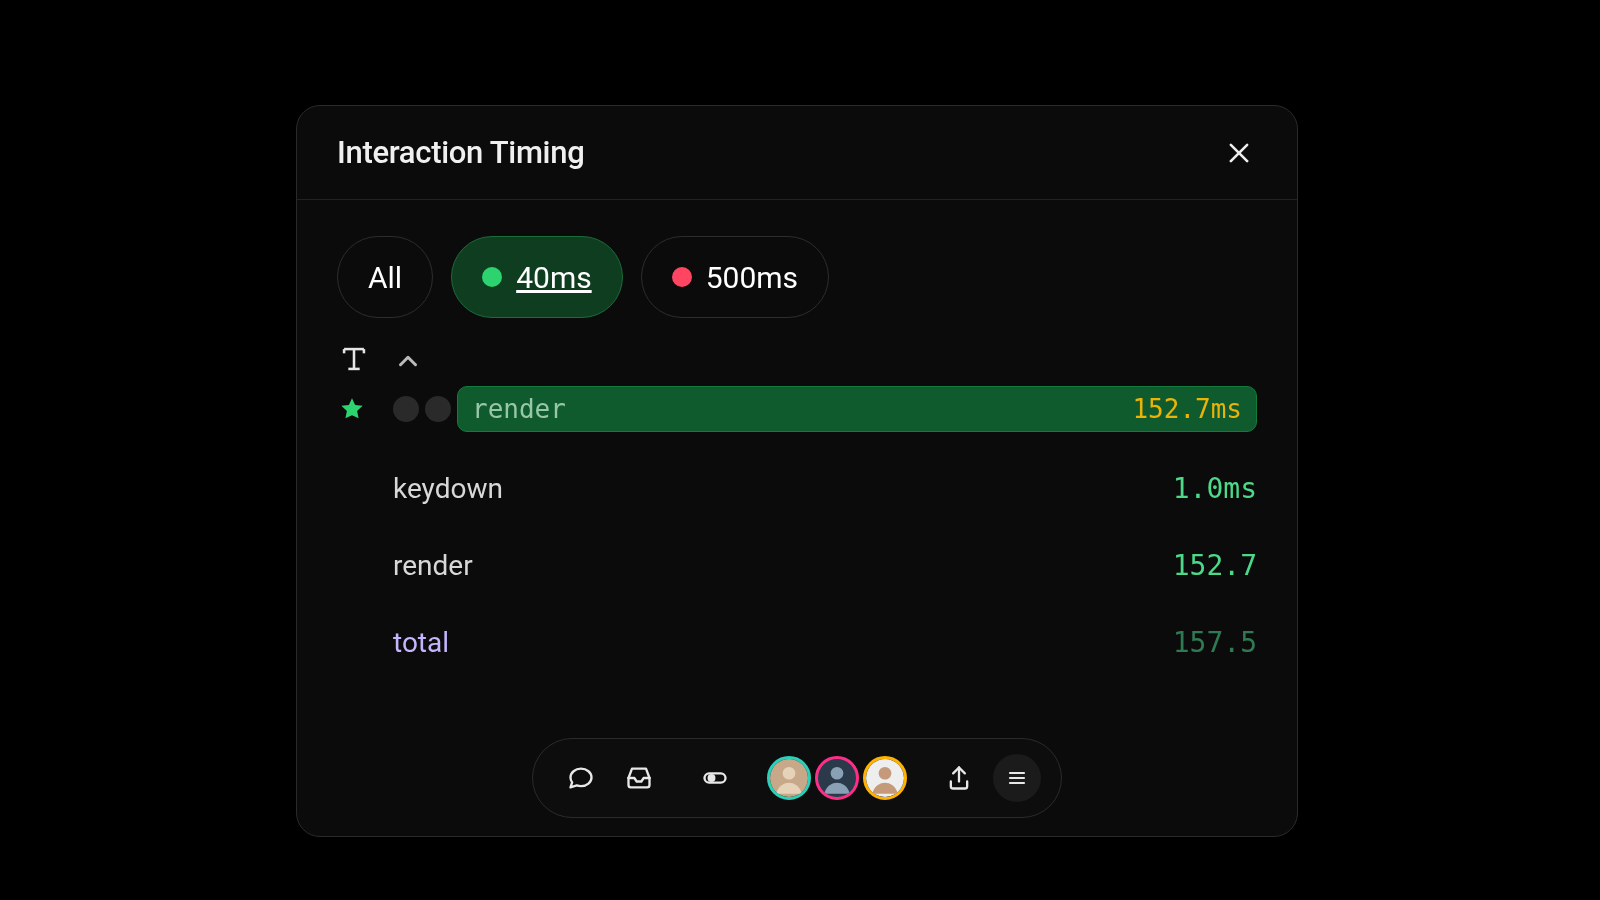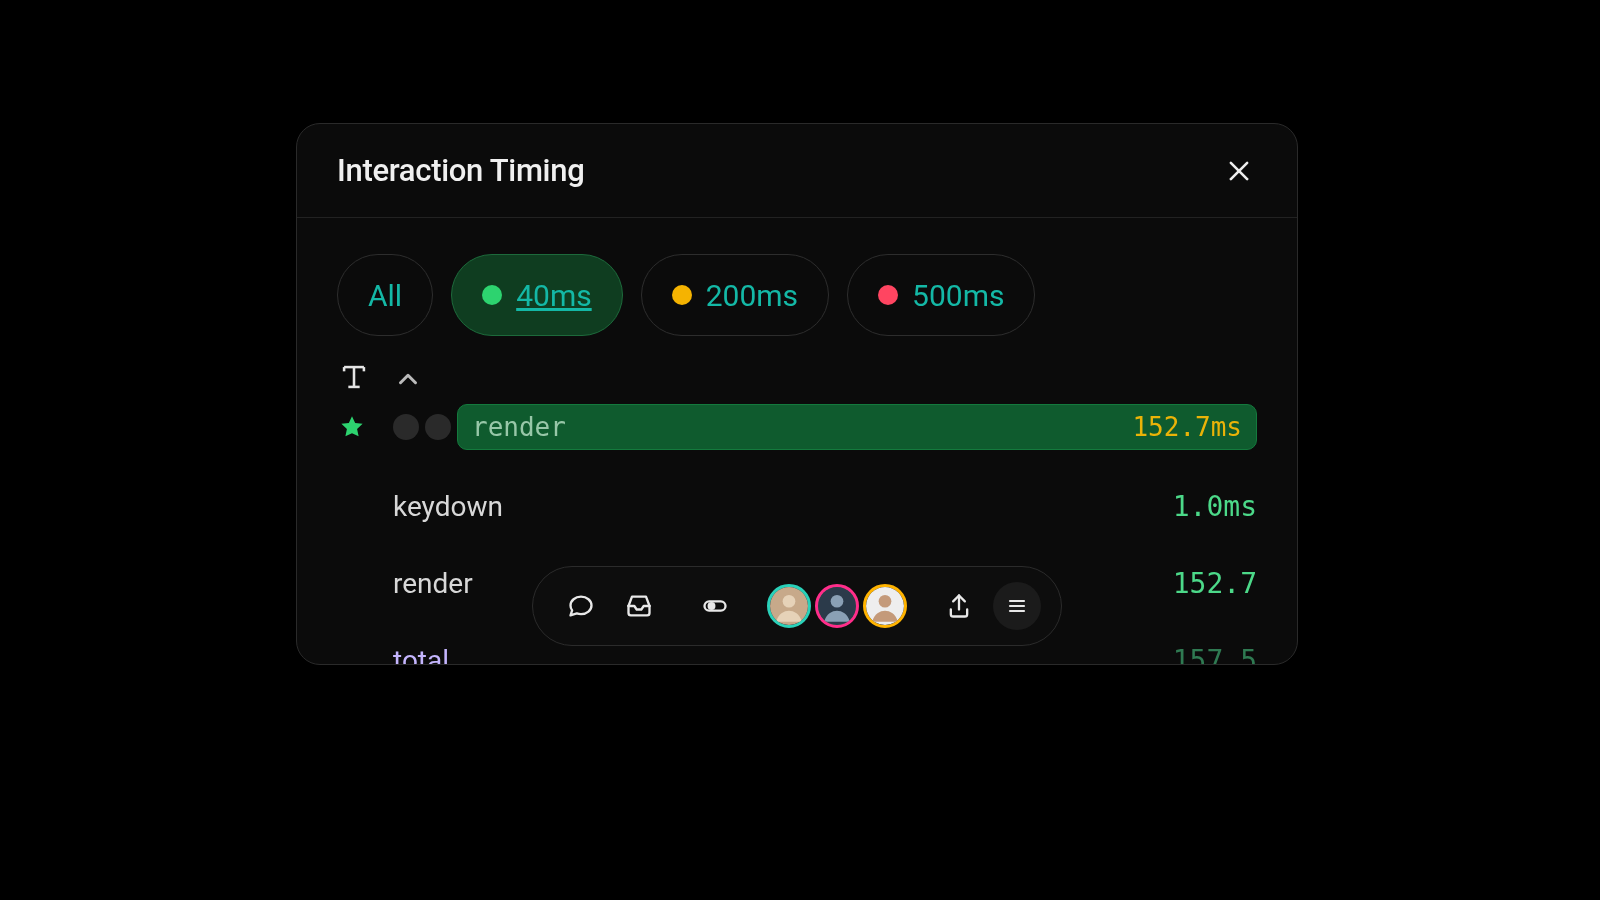--- a/index.html
+++ b/index.html
@@ -7,23 +7,23 @@
     width: 1600px;
     height: 900px;
     background: #000;
     font-family: -apple-system, BlinkMacSystemFont, "Segoe UI", Roboto, sans-serif;
     overflow: hidden;
     color: #fff;
   }
   .panel {
     position: absolute;
     left: 296px;
-    top: 123px;
+    top: 105px;
     width: 1002px;
-    height: 542px;
+    height: 732px;
     background: #0b0b0b;
     border: 1px solid #2a2a2a;
     border-radius: 24px;
     overflow: hidden;
   }
   .panel-header {
     display: flex;
     align-items: center;
     justify-content: space-between;
     padding: 28px 40px 28px 40px;
@@ -51,21 +51,21 @@
   .chip {
     display: inline-flex;
     align-items: center;
     gap: 14px;
     height: 82px;
     padding: 0 30px;
     border-radius: 999px;
     border: 1px solid #2d2d2d;
     background: transparent;
     font-size: 30px;
-    color: #14b8a6;
+    color: #ffffff;
     cursor: pointer;
     user-select: none;
   }
   .chip.active {
     background: #0f3d20;
     border-color: #1d6a3b;
     text-decoration: underline;
   }
   .chip .dot {
     width: 20px; height: 20px; border-radius: 50%;
@@ -214,24 +214,20 @@
 
   <div class="filters">
     <div class="chip">
       <span>All</span>
     </div>
     <div class="chip active">
       <span class="dot" style="background:#2dd36f"></span>
       <span>40ms</span>
     </div>
     <div class="chip">
-      <span class="dot" style="background:#f5b301"></span>
-      <span>200ms</span>
-    </div>
-    <div class="chip">
       <span class="dot" style="background:#ff4561"></span>
       <span>500ms</span>
     </div>
   </div>
 
   <div class="entry">
 
     <div class="entry-head">
       <div>
         <svg class="type-icon" viewBox="0 0 24 24" fill="none" stroke="currentColor" stroke-width="1.8">

